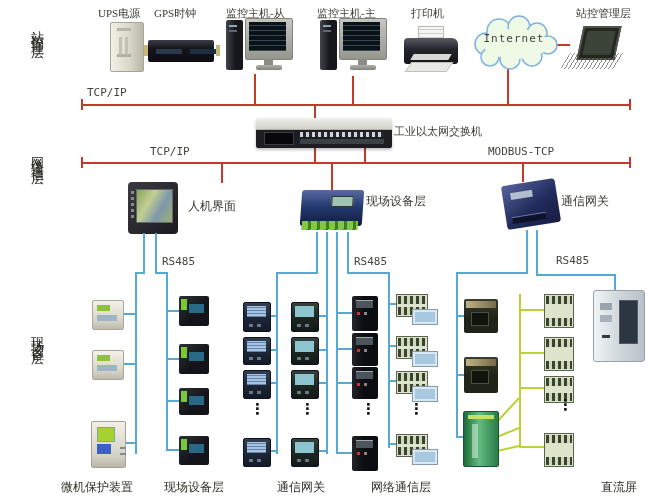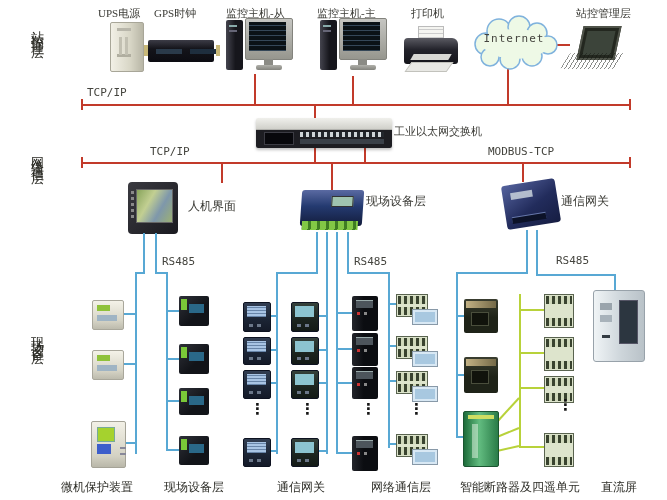--- a/index.html
+++ b/index.html
@@ -325,16 +325,15 @@
   <div class="vdots" style="left:250px;top:406px">⋮</div>
   <div class="vdots" style="left:300px;top:406px">⋮</div>
   <div class="vdots" style="left:361px;top:406px">⋮</div>
   <div class="vdots" style="left:409px;top:406px">⋮</div>
   <div class="vdots" style="left:558px;top:402px">⋮</div>
 
   <div class="lbl blabel" style="left:61px;top:481px">微机保护装置</div>
   <div class="lbl blabel" style="left:164px;top:481px">现场设备层</div>
   <div class="lbl blabel" style="left:277px;top:481px">通信网关</div>
   <div class="lbl blabel" style="left:371px;top:481px">网络通信层</div>
-  <div class="lbl blabel" style="left:460px;top:481px">智能断路器及四遥单元</div>
   <div class="lbl blabel" style="left:601px;top:481px">直流屏</div>
 
 </div>
 
 </body></html>

